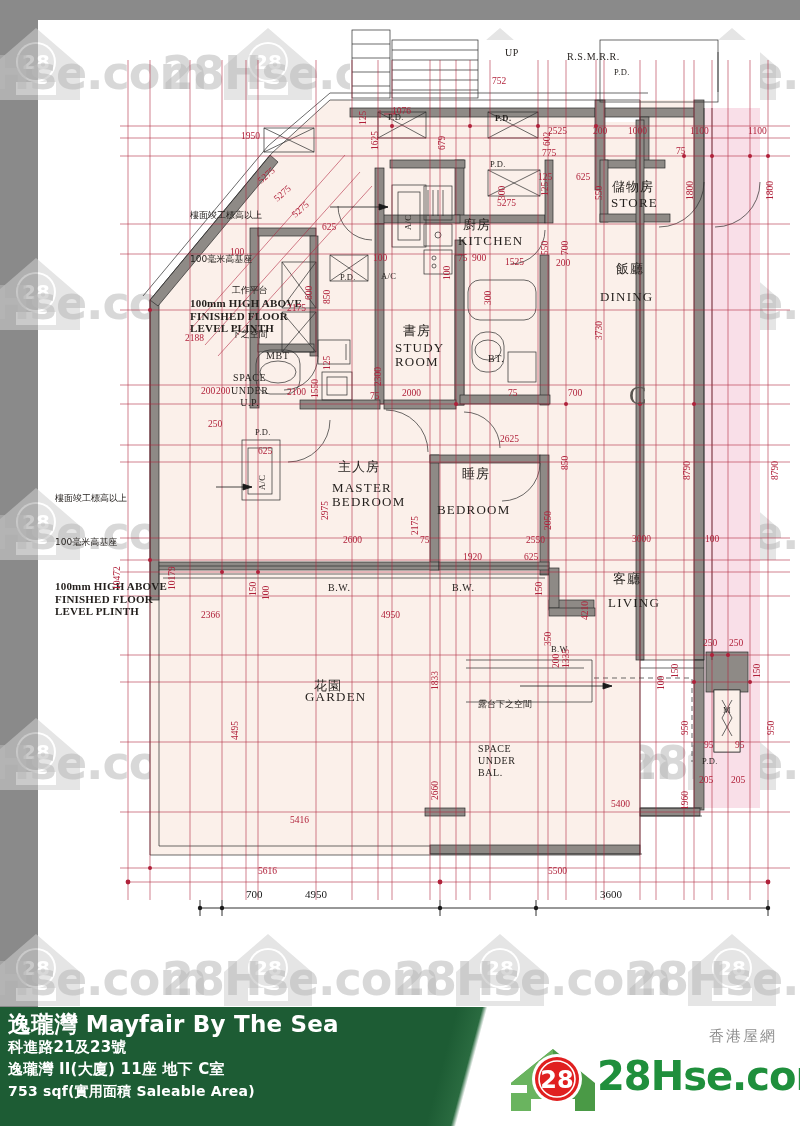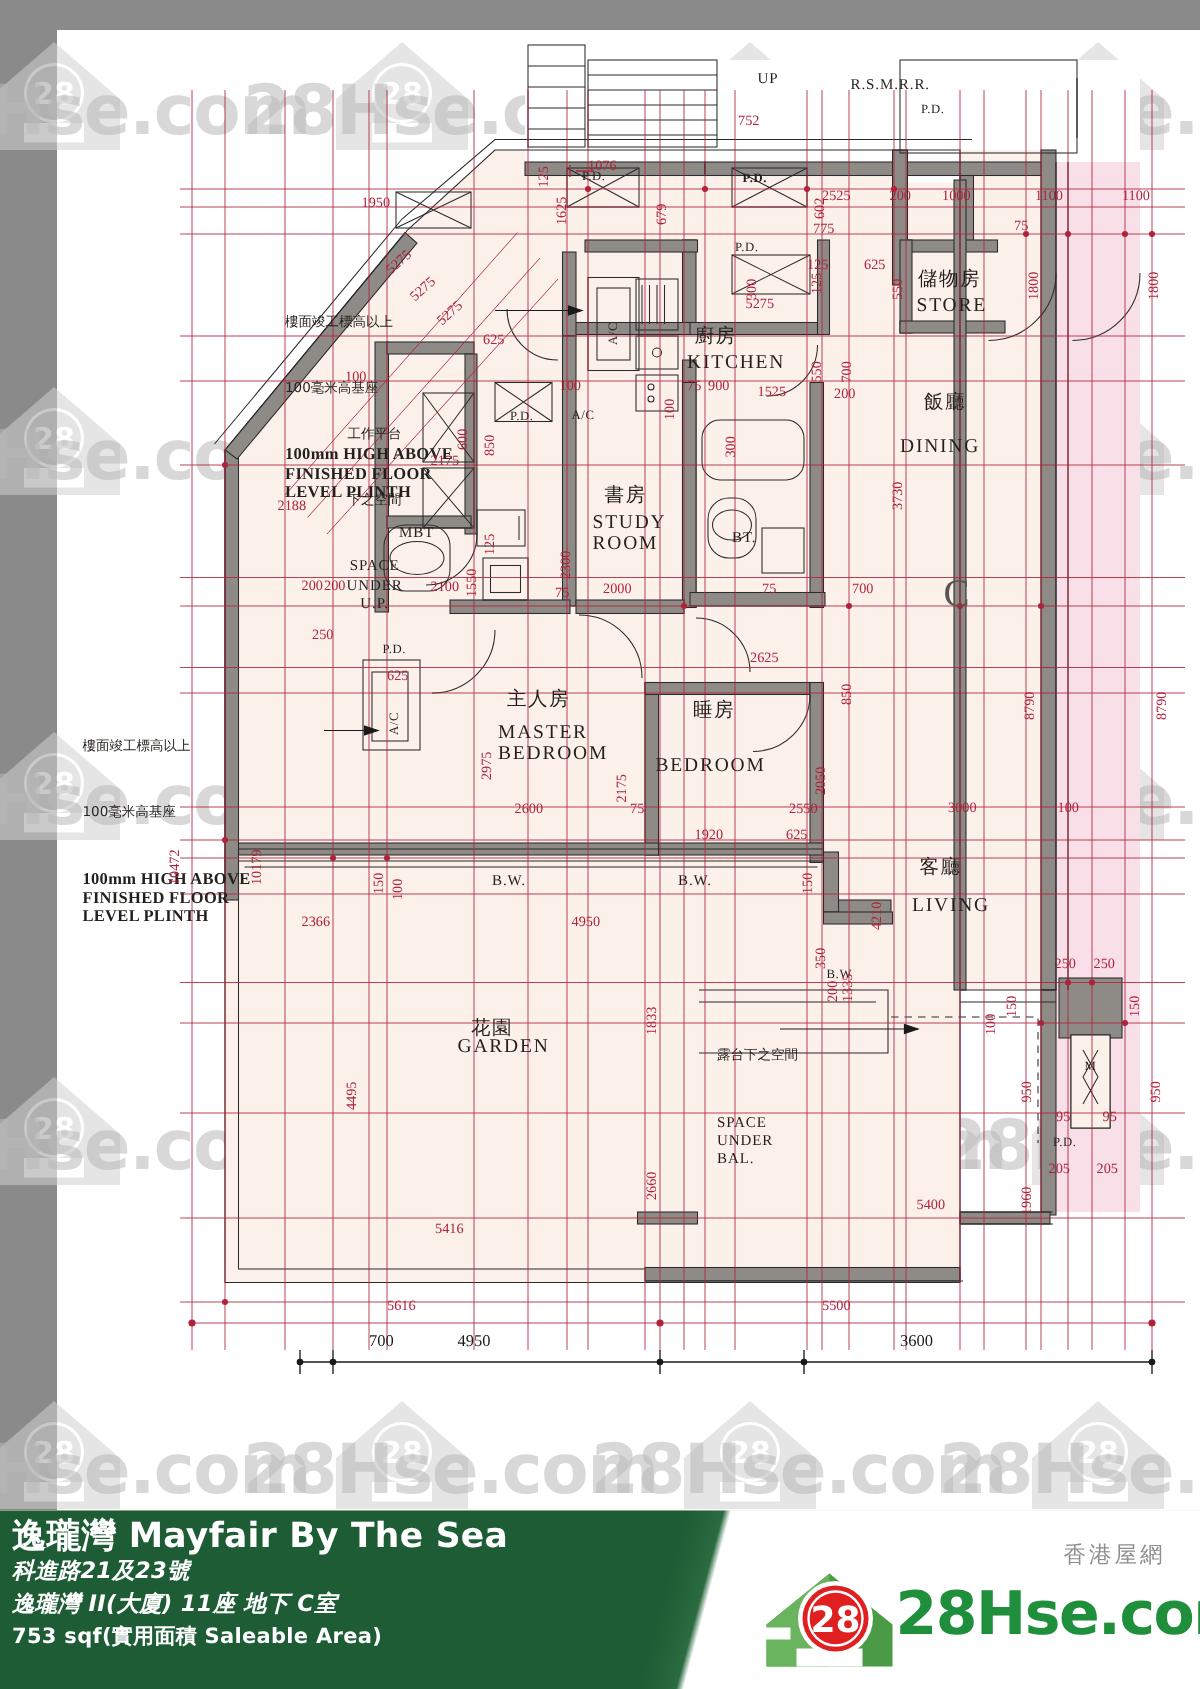--- a/index.html
+++ b/index.html
@@ -47,21 +47,21 @@
   .rotd{transform-origin:0 0;transform:rotate(-42deg);}
 
   
   .banner{position:absolute;left:0;top:1007px;width:800px;height:119px;background:#ffffff;}
   .banner-green{
     position:absolute;left:0;top:0;width:800px;height:119px;
     background:linear-gradient(105deg,#1d5c34 0%,#1d5c34 55%,#2a6b40 58%,#ffffff 58.6%,#ffffff 100%);
   }
   .banner-txt{position:absolute;left:8px;top:4px;color:#ffffff;font-family:"DejaVu Sans",sans-serif;}
   .b-title{font-size:23px;font-weight:bold;line-height:1.15;letter-spacing:.2px;}
-  .b-line{font-size:15px;font-weight:bold;line-height:1.45;letter-spacing:.2px;font-style:italic;}
+  .b-line{font-size:15px;font-weight:bold;line-height:1.45;letter-spacing:.2px;}
   .b-line2{font-size:14px;font-weight:bold;line-height:1.45;letter-spacing:.2px;}
 
   .logo-wrap{position:absolute;left:505px;top:20px;width:290px;height:86px;}
   .logo-cn{position:absolute;right:18px;top:0px;font-family:"DejaVu Sans",sans-serif;font-size:15px;color:#8e8e8e;letter-spacing:2px;}
   .logo-word{position:absolute;left:92px;top:26px;font-family:"DejaVu Sans",sans-serif;font-weight:bold;font-size:40px;color:#1f8f3c;letter-spacing:-1px;}
 </style>
 </head>
 <body>
 
 <div id="root">

